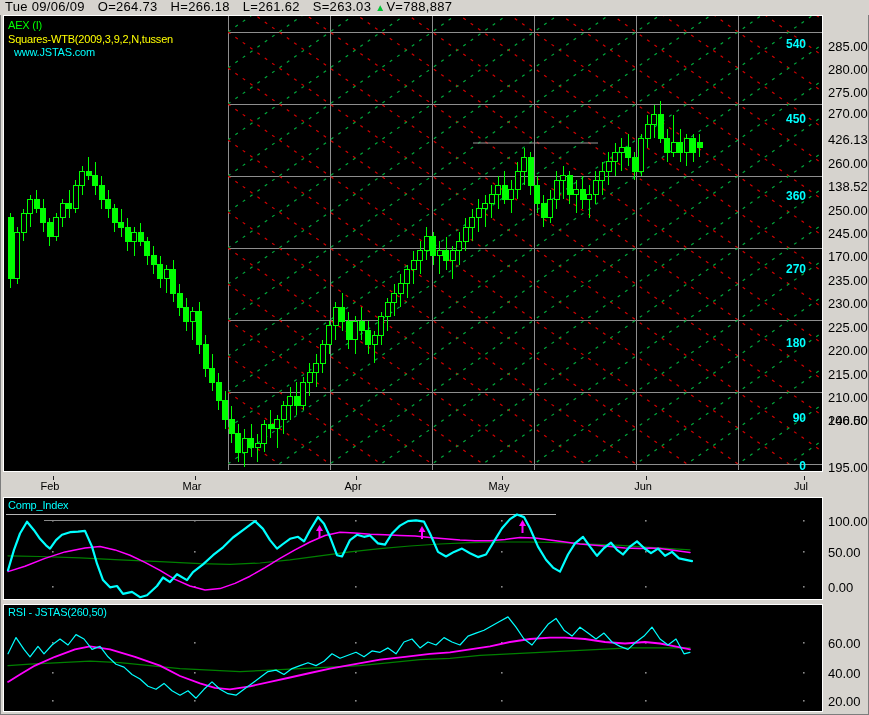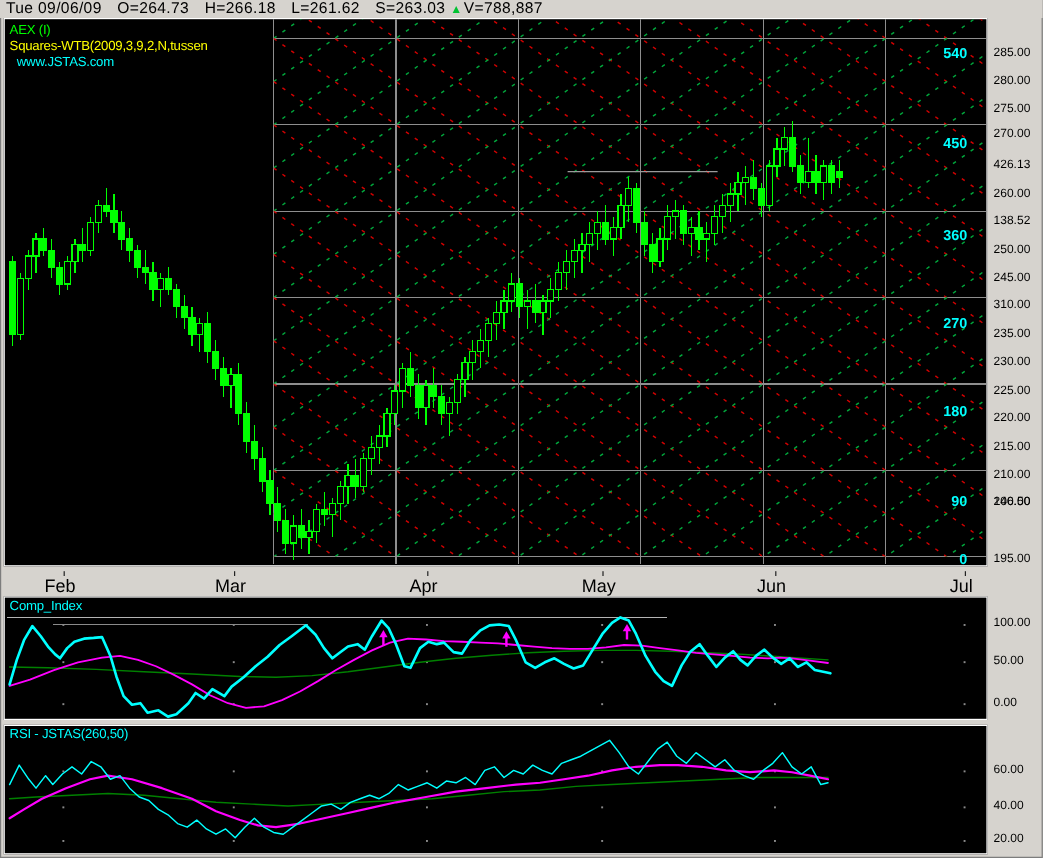--- a/index.html
+++ b/index.html
@@ -14,22 +14,22 @@
   .panel-comp{left:3px;top:497px;width:820px;height:103px;}
   .panel-rsi{left:3px;top:604px;width:820px;height:108px;}
   svg{position:absolute;}
   .lbl{position:absolute;white-space:nowrap;font-size:11px;letter-spacing:-0.2px;}
   .lbl-aex{left:8px;top:19px;color:#00ff00;}
   .lbl-squares{left:8px;top:33px;color:#ffff00;}
   .lbl-params{left:190px;top:33px;color:#ffff00;}
   .lbl-www{left:14px;top:46px;color:#00ffff;}
   .lbl-comp{left:8px;top:499px;color:#00ffff;}
   .lbl-rsi{left:8px;top:606px;color:#00ffff;}
-  .axis-label{position:absolute;left:828px;color:#000;font-size:10px;white-space:nowrap;}
-  .month-label{position:absolute;color:#000;font-size:15px;transform:translateX(-50%);top:480px;}
+  .axis-label{position:absolute;left:828px;color:#000;font-size:13px;white-space:nowrap;}
+  .month-label{position:absolute;color:#000;font-size:11px;transform:translateX(-50%);top:480px;}
   .month-tick{position:absolute;top:476px;width:1px;height:4px;background:#222;}
 </style>
 </head>
 <body>
 
 <div class="app">
 
   <div class="topbar">
     <span>Tue 09/06/09</span><span>O=264.73</span><span>H=266.18</span><span>L=261.62</span><span style="margin-right:4px">S=263.03</span><span class="arrow">▲</span><span>V=788,887</span>
   </div>
@@ -369,21 +369,21 @@
   <div id="priceAxis">
       <div class="axis-label" style="top:38.5px">285.00</div>
       <div class="axis-label" style="top:61.9px">280.00</div>
       <div class="axis-label" style="top:85.4px">275.00</div>
       <div class="axis-label" style="top:106px">270.00</div>
       <div class="axis-label" style="top:132.2px">426.13</div>
       <div class="axis-label" style="top:155.7px">260.00</div>
       <div class="axis-label" style="top:179.1px">138.52</div>
       <div class="axis-label" style="top:202.5px">250.00</div>
       <div class="axis-label" style="top:225.9px">245.00</div>
-      <div class="axis-label" style="top:249.4px">310.00</div>
+      <div class="axis-label" style="top:249.4px">170.00</div>
       <div class="axis-label" style="top:272.8px">235.00</div>
       <div class="axis-label" style="top:296.2px">230.00</div>
       <div class="axis-label" style="top:319.7px">225.00</div>
       <div class="axis-label" style="top:343.1px">220.00</div>
       <div class="axis-label" style="top:366.5px">215.00</div>
       <div class="axis-label" style="top:389.9px">210.00</div>
       <div class="axis-label" style="top:413.4px">146.50</div>
       <div class="axis-label" style="top:413px">200.00</div>
       <div class="axis-label" style="top:460.2px">195.00</div>
     </div>

